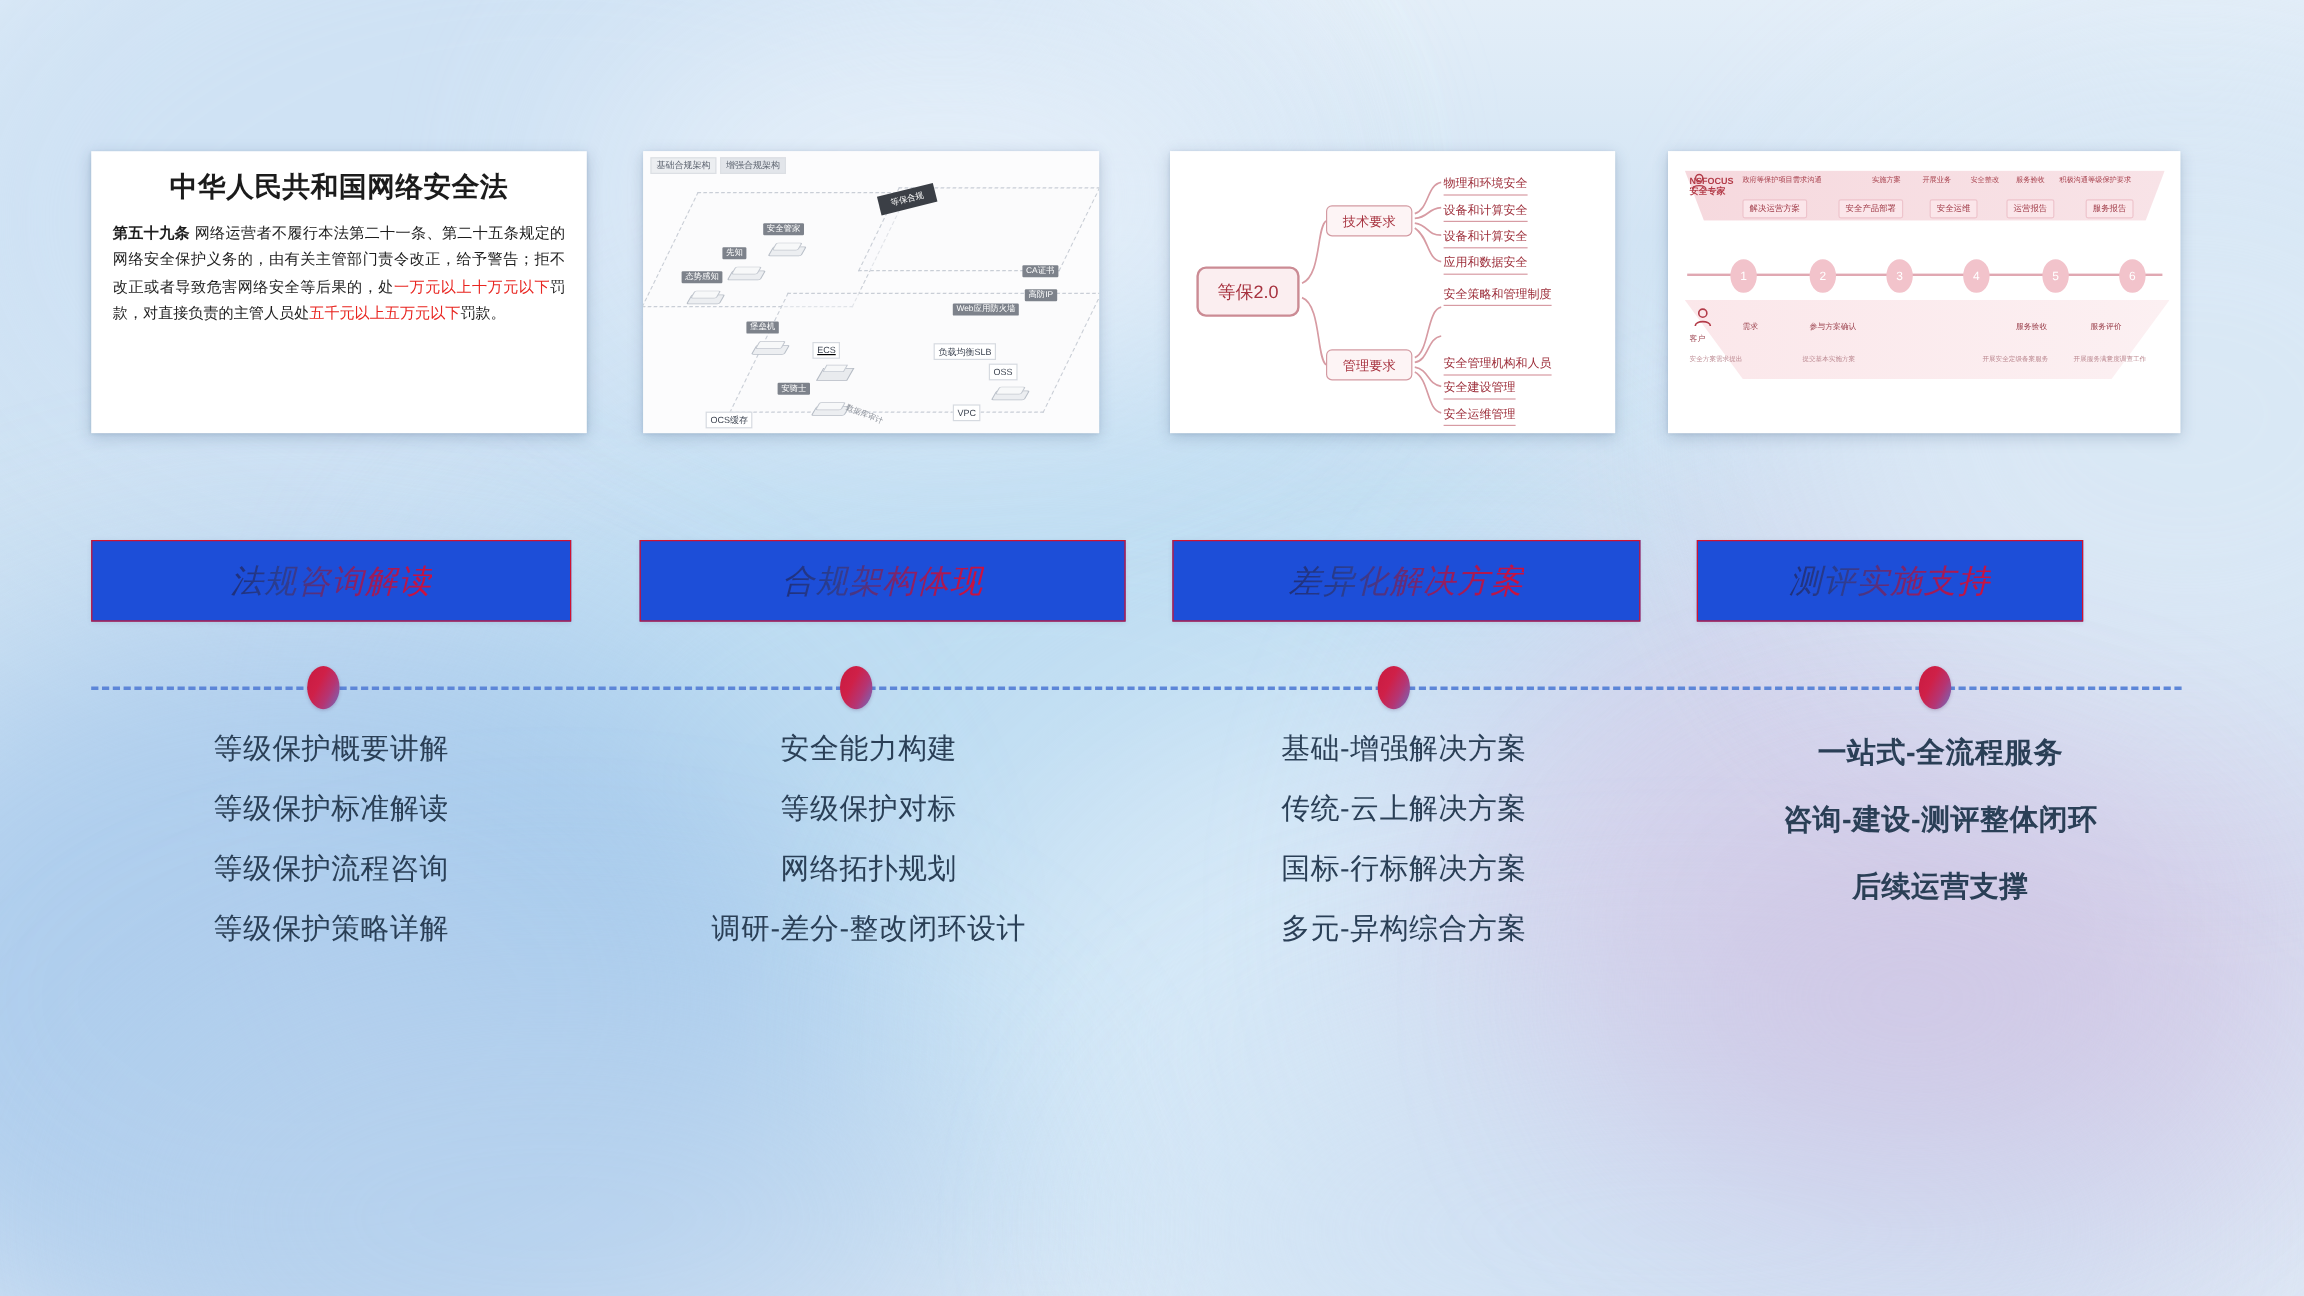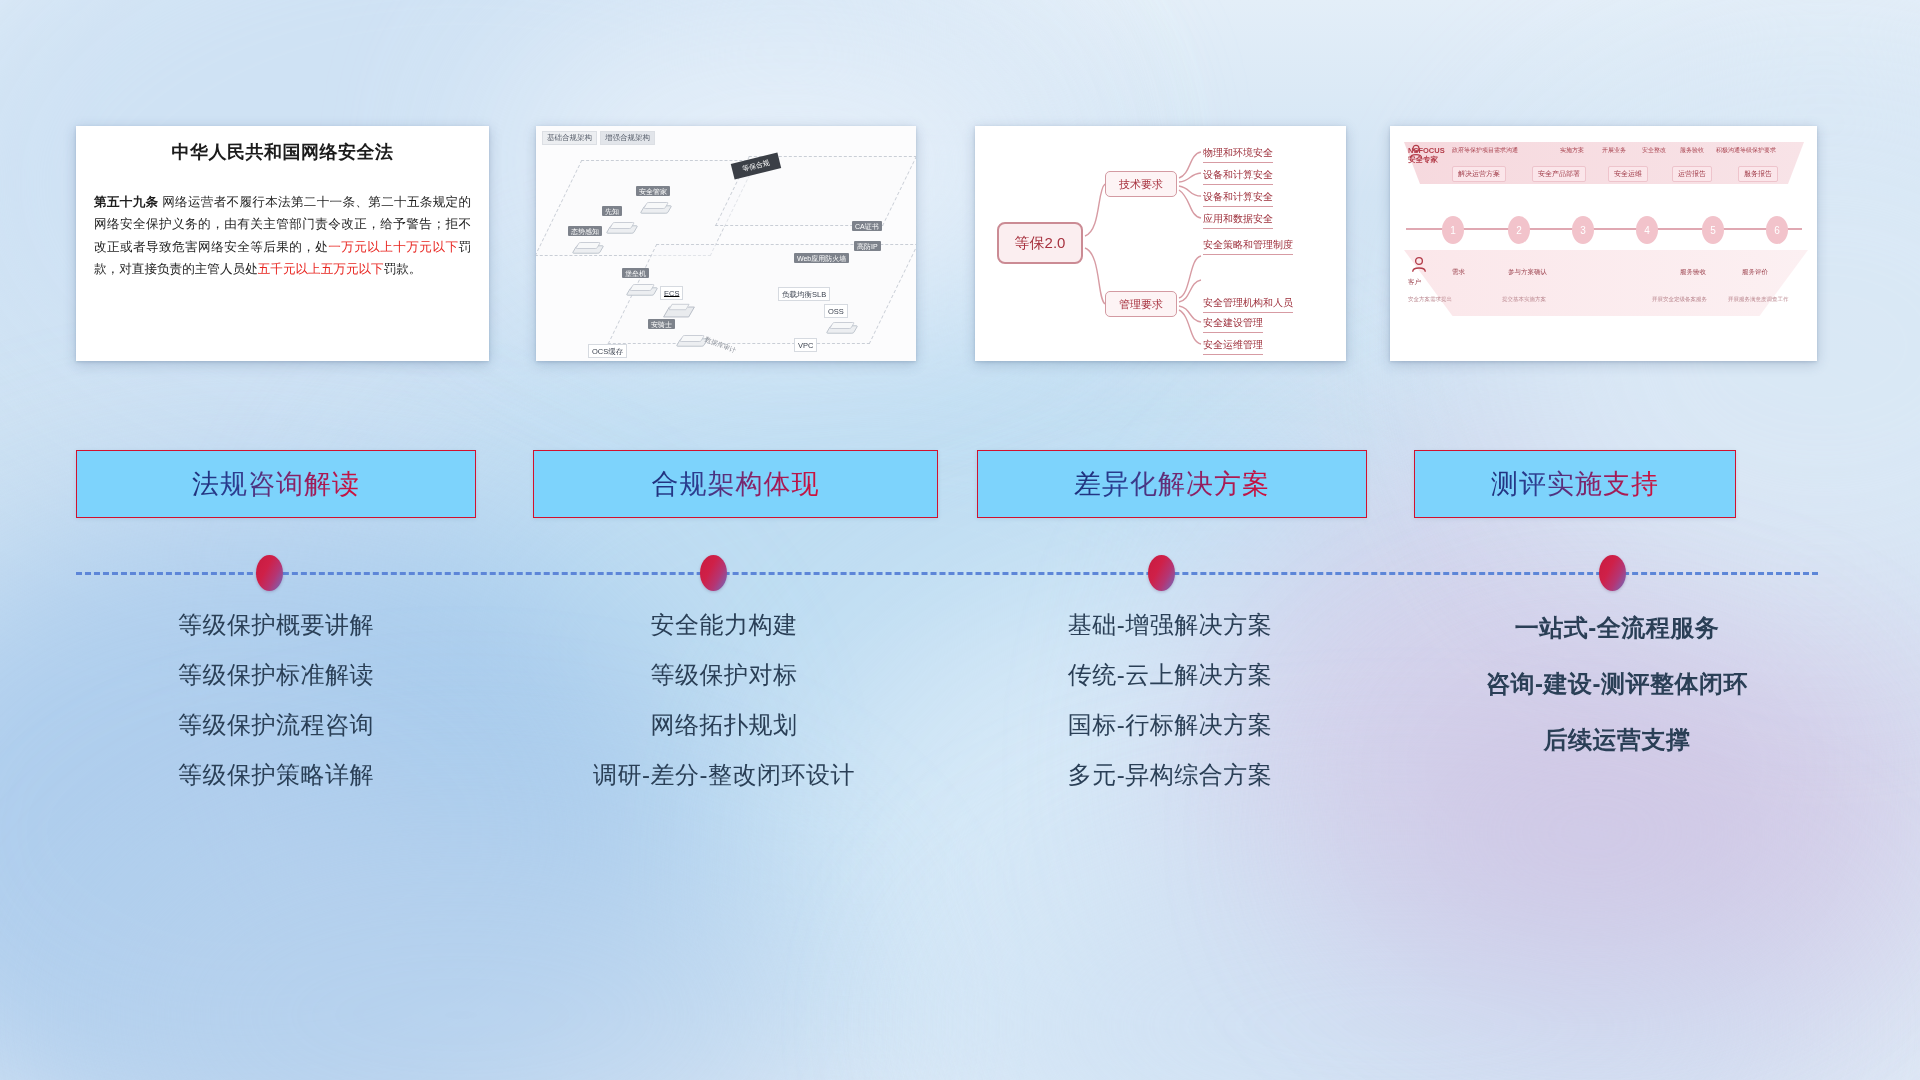--- a/index.html
+++ b/index.html
@@ -41,22 +41,22 @@
     overflow: hidden;
   }
   .thumb.t1 { left: 76px;  width: 413px; height: 235px; }
   .thumb.t2 { left: 536px; width: 380px; height: 235px; }
   .thumb.t3 { left: 975px; width: 371px; height: 235px; }
   .thumb.t4 { left: 1390px;width: 427px; height: 235px; }
 
   
   .law { padding: 14px 18px 10px 18px; height: 100%; }
   .law-title {
-    text-align: center; font-weight: bold; font-size: 18px; color: #1b1b1b;
-    letter-spacing: .5px; margin-bottom: 27px;
+    text-align: center; font-weight: bold; font-size: 23px; color: #1b1b1b;
+    letter-spacing: .5px; margin-bottom: 12px;
   }
   .law-p {
     font-size: 12.6px; line-height: 1.78; color: #1d1d1d; text-align: justify;
   }
   .law-p + .law-p { margin-top: 7px; }
   .law-art { font-weight: bold; }
   .law-red { color: #e8241f; }
 
   
   .arch { position: relative; width: 100%; height: 100%; background: #fcfcfd; filter: blur(.35px); }
@@ -159,24 +159,25 @@
   .road-tri {
     position:absolute; left:14px; top:124px; width:404px; height:66px;
     background:linear-gradient(90deg,#fbe7ea,#fcf0f2);
     clip-path: polygon(0 0, 100% 0, 88% 100%, 12% 100%);
   }
 
   
   .titles { position: absolute; left:0; top:450px; width:1920px; height:68px; }
   .title-box {
     position: absolute; top: 0; height: 68px;
-    background: #7dd3fc;
+    background: #1d4ed8;
     border: 1.6px solid #d1112e;
     display: flex; align-items: center; justify-content: center;
     box-shadow: 0 1px 4px rgba(60,80,120,.12);
+    font-style: italic;
   }
   .title-box .tb-text {
     font-size: 27px; font-weight: 500; letter-spacing: 1px;
     background: linear-gradient(95deg, #1e2f7a 0%, #2b3e91 26%, #8d2063 62%, #d3103a 100%);
     -webkit-background-clip: text; background-clip: text;
     -webkit-text-fill-color: transparent; color: #b5153a;
   }
   .title-box.b1 { left: 76px;  width: 400px; }
   .title-box.b2 { left: 533px; width: 405px; }
   .title-box.b3 { left: 977px; width: 390px; }
@@ -266,21 +267,21 @@
         </div>
         <div class="node" style="left:32px; top:93px;">
           <span class="lbl-dark">态势感知</span>
           <div class="cyl" style="margin:2px 0 0 6px;"></div>
         </div>
         <div class="node" style="left:86px; top:135px;">
           <span class="lbl-dark">堡垒机</span>
           <div class="cyl" style="margin:2px 0 0 6px;"></div>
         </div>
 
-        <div class="node" style="left:124px; top:155px;text-decoration:underline;">
+        <div class="node" style="left:141px; top:155px;text-decoration:underline;">
           <span class="lbl-light">ECS</span>
           <div class="box3d" style="margin:2px 0 0 4px;"></div>
         </div>
         <div class="node" style="left:112px; top:186px;">
           <span class="lbl-dark">安骑士</span>
           <div class="cyl" style="margin:2px 0 0 30px;"></div>
         </div>
         <div class="node" style="left:52px; top:213px;">
           <span class="lbl-light">OCS缓存</span>
         </div>

